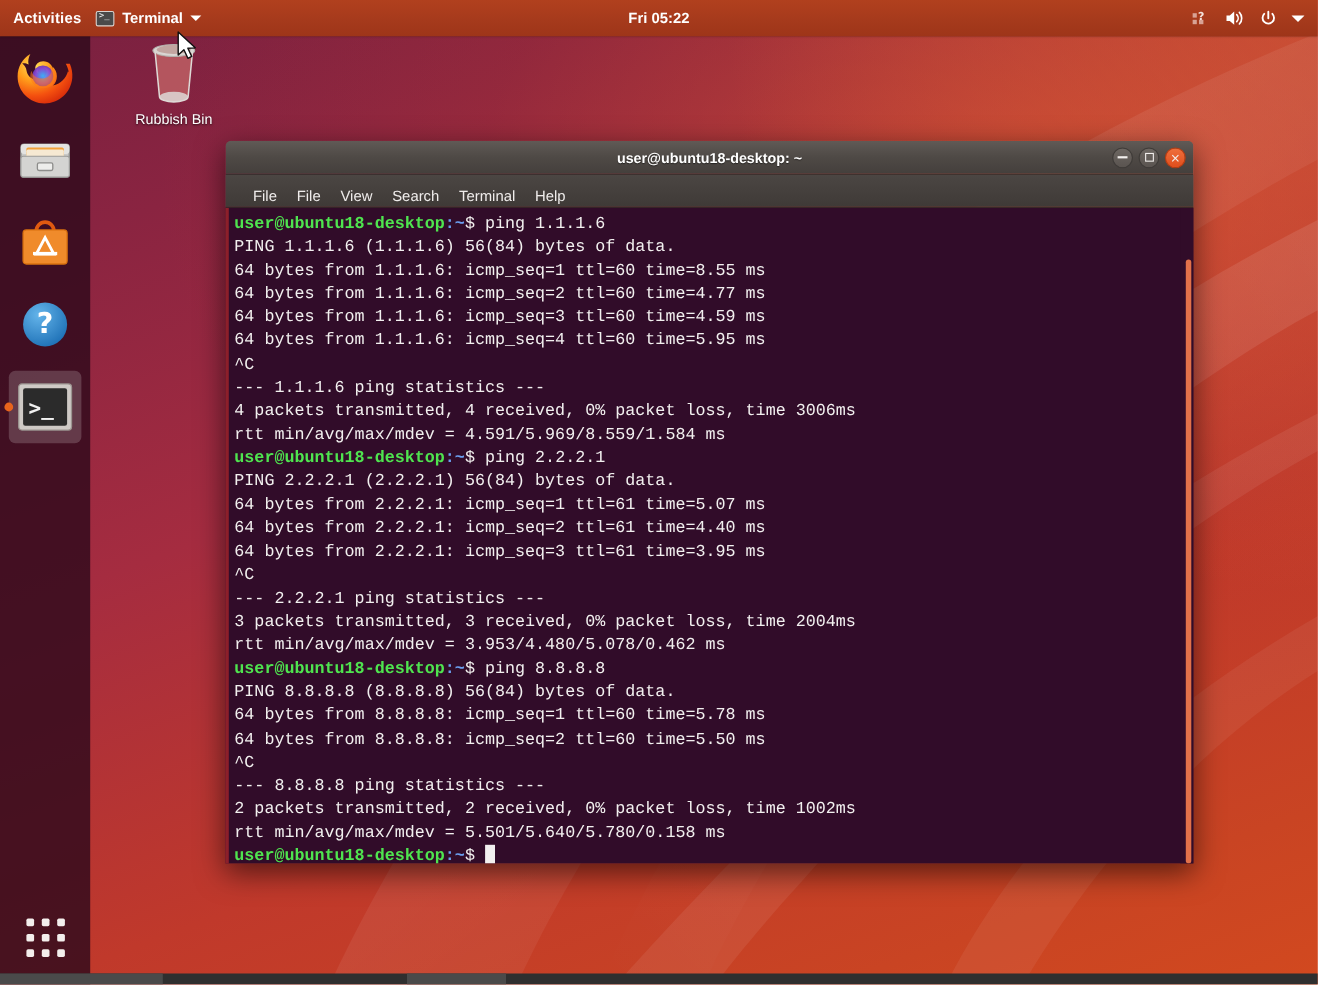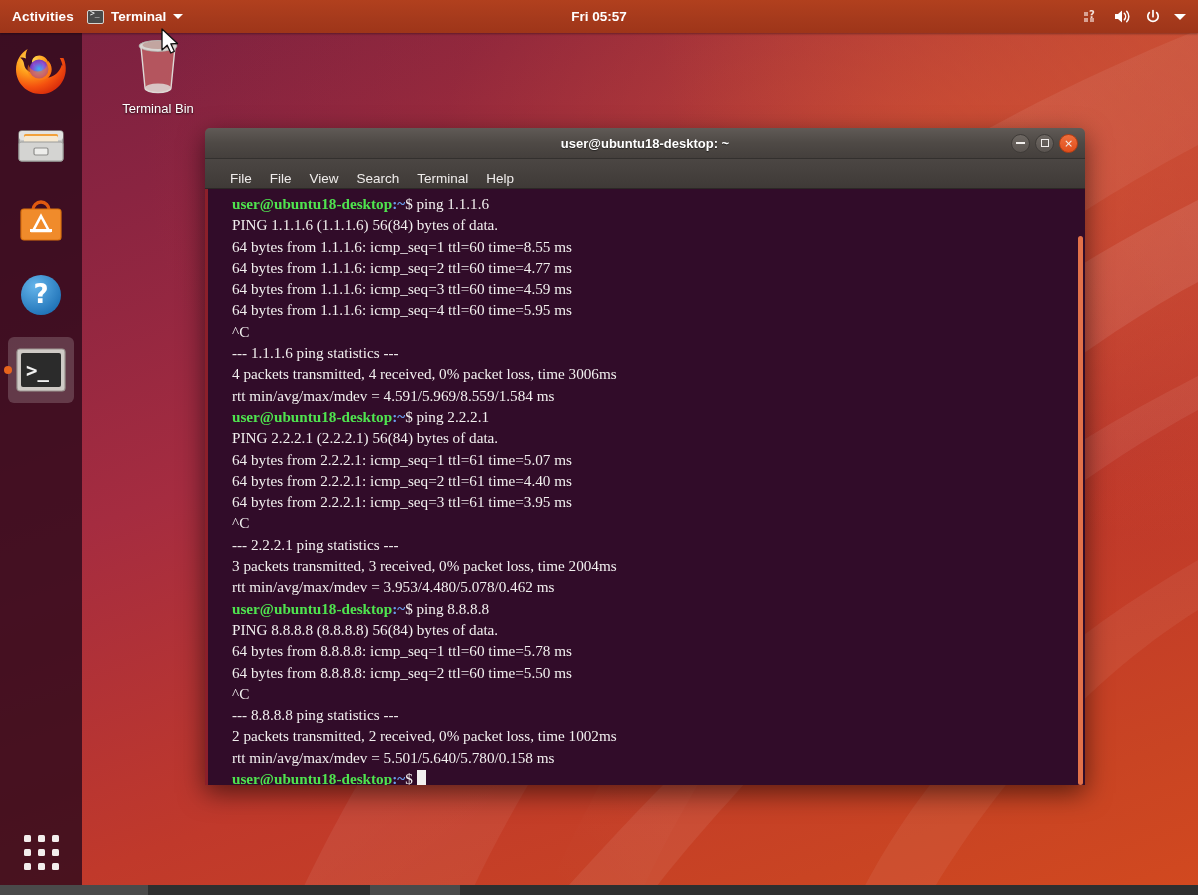--- a/index.html
+++ b/index.html
@@ -140,27 +140,26 @@
     flex: 1 1 auto;
     background: #310c29;
     border-left: 3px solid #8c1f2a;
     position: relative;
     overflow: hidden;
     display: flex;
   }
   #termtext {
     flex: 1 1 auto;
     padding: 4px 0 0 5px;
-    font-family: Liberation Serif, serif;
+    font-family: Liberation Mono, monospace;
     font-size: 15.2px;
     line-height: 21.3px;
     color: #f2f0ef;
     white-space: pre;
     letter-spacing: 0px;
-    margin-left: 19px;
   }
   .ln { height: 21.3px; }
   .prompt-user { color: #4fe44f; font-weight: bold; }
   .prompt-path { color: #6b9ff0; font-weight: bold; }
   .prompt-sym  { color: #f2f0ef; }
   .cursor-block {
     display: inline-block; width: 9px; height: 17px;
     background: #f2f0ef; vertical-align: -3px;
   }
   #scrollbar {
@@ -202,21 +201,21 @@
 <div id="topbar">
   <div class="left">
     <span class="activities">Activities</span>
     <span class="appmenu">
       <span class="termicon"></span>
       <span>Terminal</span>
       <span class="caret"></span>
     </span>
   </div>
 
-  <div class="clock">Fri 05:57</div>
+  <div class="clock">Fri 05:22</div>
 
   <div class="right">
     <span class="sysicon">
       <svg width="17" height="15" viewBox="0 0 17 15">
         <rect x="0" y="3" width="4" height="4" fill="#d8a294"></rect>
         <rect x="0" y="9" width="4" height="4" fill="#d8a294"></rect>
         <rect x="6" y="9" width="4" height="4" fill="#d8a294"></rect>
         <text x="5" y="9" font-family="DejaVu Sans" font-size="10" font-weight="bold" fill="#f4e2db">?</text>
       </svg>
     </span>
@@ -322,21 +321,21 @@
 </div>
 
 <div id="trash">
   <svg width="56" height="66" viewBox="0 0 56 66">
     <ellipse cx="28" cy="14" rx="19" ry="5.5" fill="#d9d5d2" stroke="#b4afab" stroke-width="1"></ellipse>
     <ellipse cx="28" cy="13" rx="15.5" ry="4" fill="#b9948f" opacity="0.75"></ellipse>
     <path d="M11 15 L15 56 a13 4.6 0 0 0 26 0 L45 15 a17 5 0 0 1 -34 0 Z" fill="#c86a69" opacity="0.72"></path>
     <path d="M11 15 L15 56 a13 4.6 0 0 0 26 0 L45 15" fill="none" stroke="#ded9d6" stroke-width="1.4"></path>
     <ellipse cx="28" cy="56" rx="13" ry="4.6" fill="#ded9d6" opacity="0.85"></ellipse>
   </svg>
-  <div class="label">Terminal Bin</div>
+  <div class="label">Rubbish Bin</div>
 </div>
 
 <svg class="cursor-arrow" width="22" height="30" viewBox="0 0 22 30">
   <path d="M2 1 L2 22 L7.2 17.2 L10.8 25 L14.3 23.3 L10.8 15.8 L17.5 15.5 Z" fill="#ffffff" stroke="#111111" stroke-width="1.3" stroke-linejoin="round"></path>
 </svg>
 
 <div id="terminal">
 
   <div id="titlebar">
     <div class="title">user@ubuntu18-desktop: ~</div>

